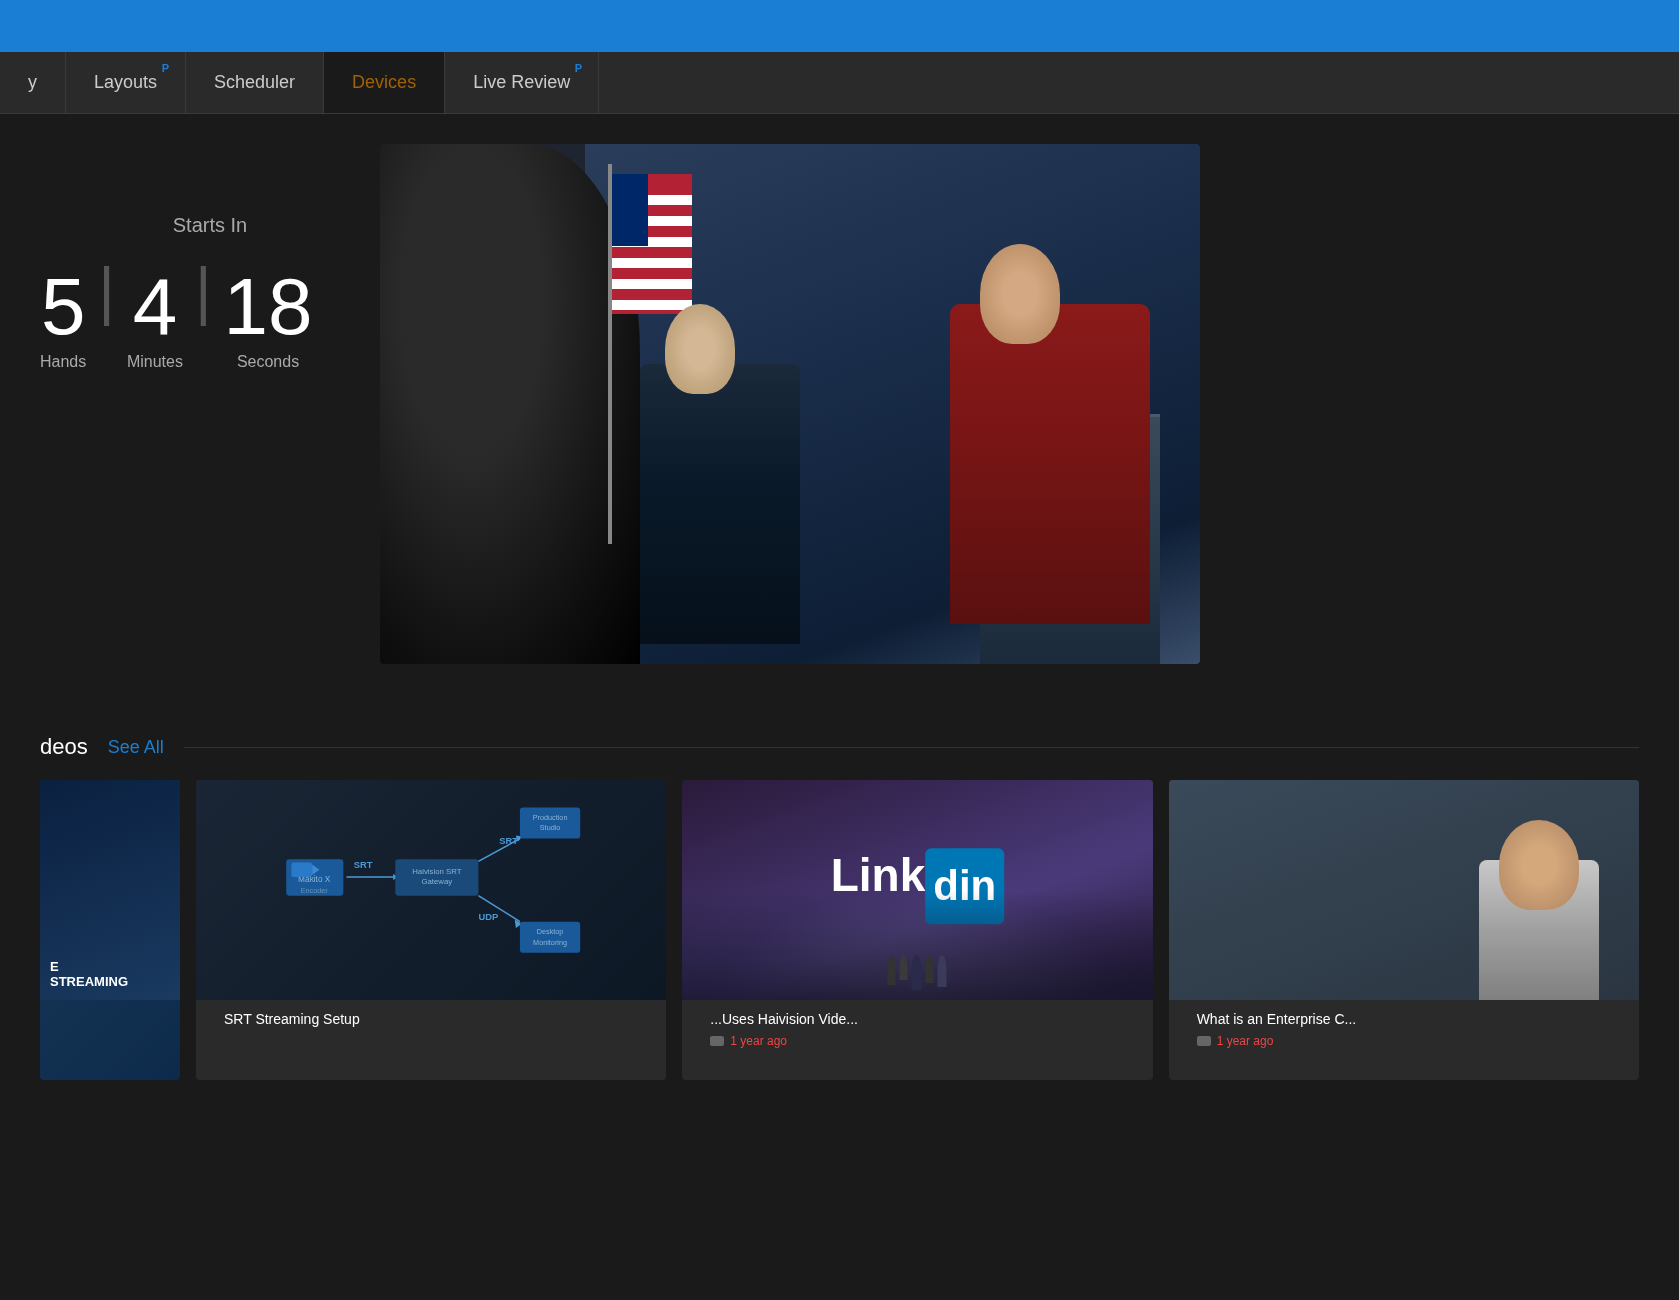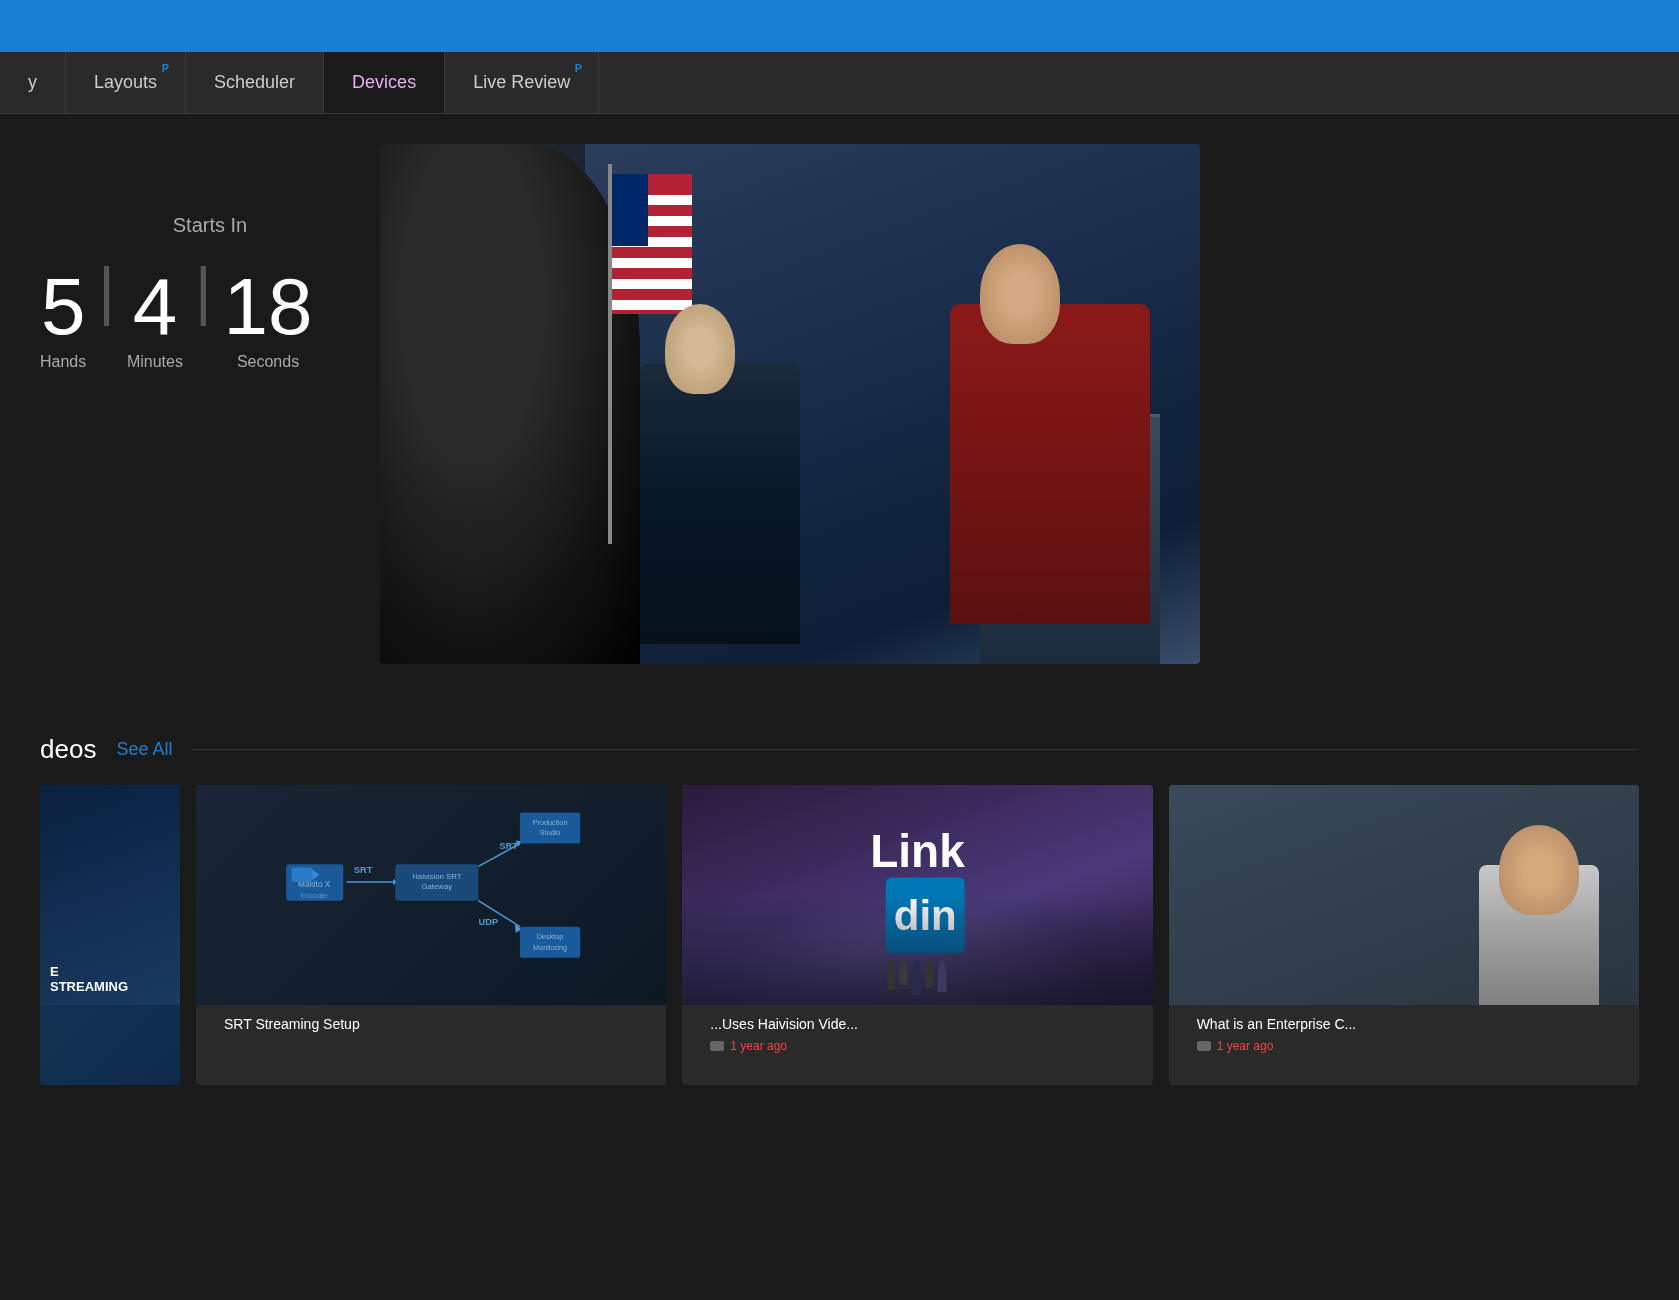--- a/index.html
+++ b/index.html
@@ -42,21 +42,21 @@
       color: #cccccc;
       font-size: 18px;
       cursor: pointer;
       position: relative;
       border-right: 1px solid #3a3a3a;
       white-space: nowrap;
     }
 
     .nav-item.active {
       background: #1a1a1a;
-      color: #f0abfc;
+      color: #a16207;
       text-align: center;
     }
 
     .nav-badge {
       color: #1a7fd4;
       font-size: 11px;
       font-weight: bold;
       position: absolute;
       top: 10px;
       right: 16px;
@@ -305,21 +305,21 @@
 
     .videos-header {
       display: flex;
       align-items: center;
       gap: 20px;
       margin-bottom: 20px;
     }
 
     .videos-title {
       color: #ffffff;
-      font-size: 26px;
+      font-size: 22px;
       font-weight: 400;
     }
 
     .see-all-link {
       color: #1a7fd4;
       font-size: 18px;
       cursor: pointer;
       text-decoration: none;
     }
 
@@ -556,21 +556,21 @@
         <div class="video-card-info">
           <div class="video-card-title">SRT Streaming Setup</div>
         </div>
       </div>
 
       <div class="video-card">
         <div class="video-card-thumb">
           <div class="crowd-bg">
             <div class="crowd-dots"></div>
 
-            <div style="position:absolute;top:50%;left:50%;transform:translate(-50%,-55%);display:flex;align-items:flex-end;gap:0;flex-direction:column;">
+            <div style="position:absolute;top:50%;left:50%;transform:translate(-50%,-55%);display:flex;align-items:flex-start;gap:0;">
               <span style="color:#fff;font-size:46px;font-weight:bold;font-family:Arial;">Link</span>
               <span style="background:#0077b5;color:white;padding:14px 8px;border-radius:6px;font-size:42px;font-weight:bold;font-family:Arial;">din</span>
             </div>
 
             <div style="position:absolute;bottom:0;left:0;right:0;height:50%;background:linear-gradient(180deg,transparent,rgba(20,20,40,0.8));"></div>
             <div style="position:absolute;bottom:10px;left:50%;transform:translateX(-50%);display:flex;gap:4px;">
               <div style="width:8px;height:30px;background:#333;border-radius:50% 50% 0 0;"></div>
               <div style="width:8px;height:25px;background:#3a3a3a;border-radius:50% 50% 0 0;"></div>
               <div style="width:10px;height:35px;background:#2a2a4a;border-radius:50% 50% 0 0;"></div>
               <div style="width:8px;height:28px;background:#333;border-radius:50% 50% 0 0;"></div>

